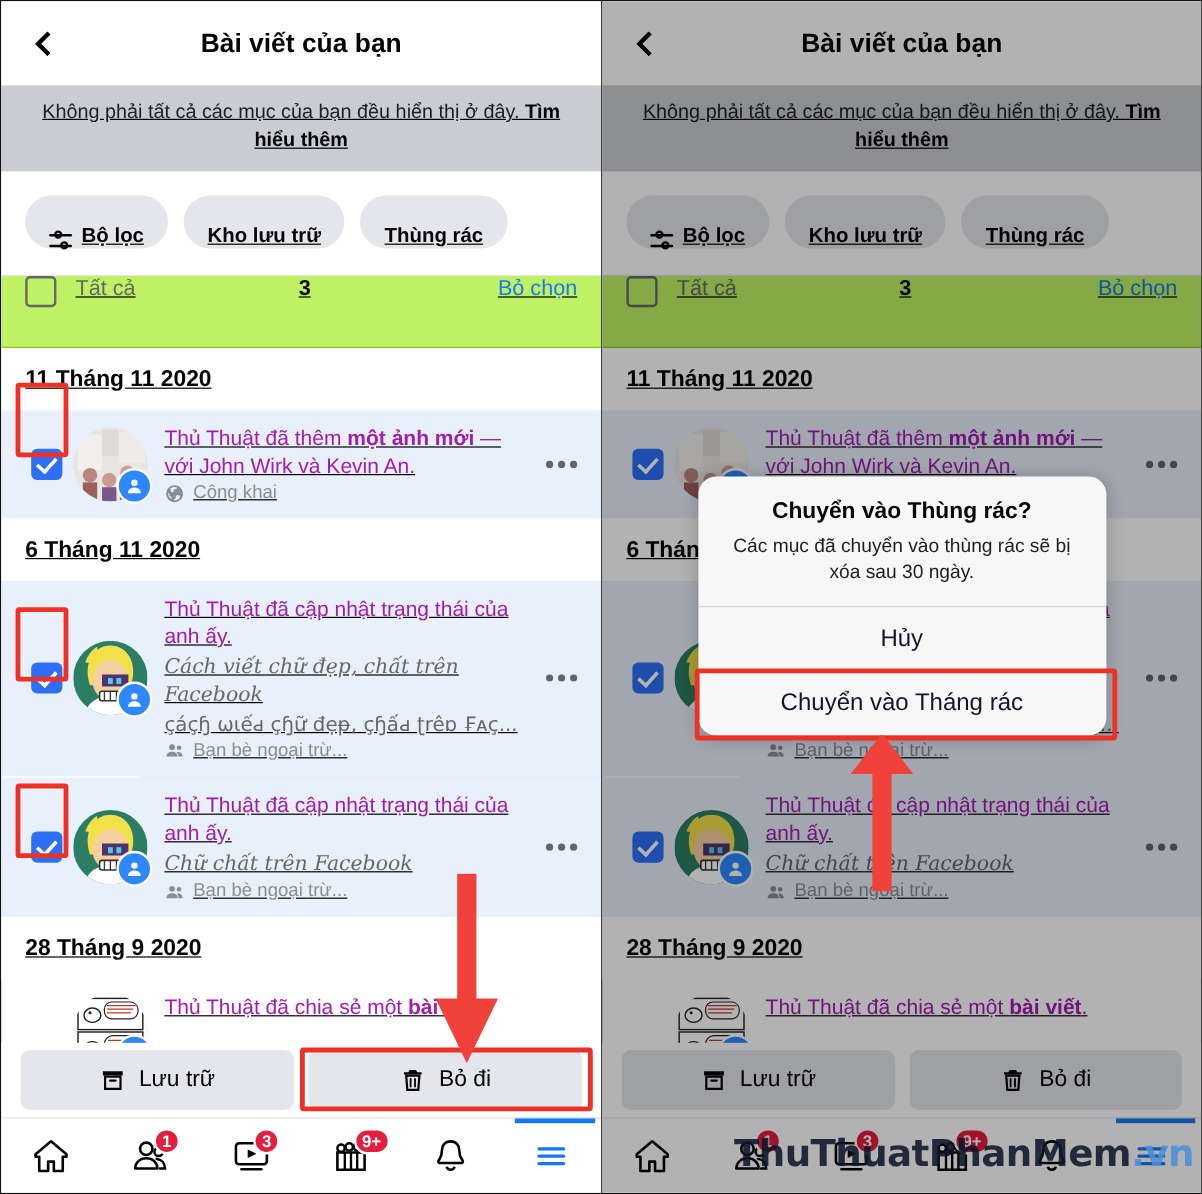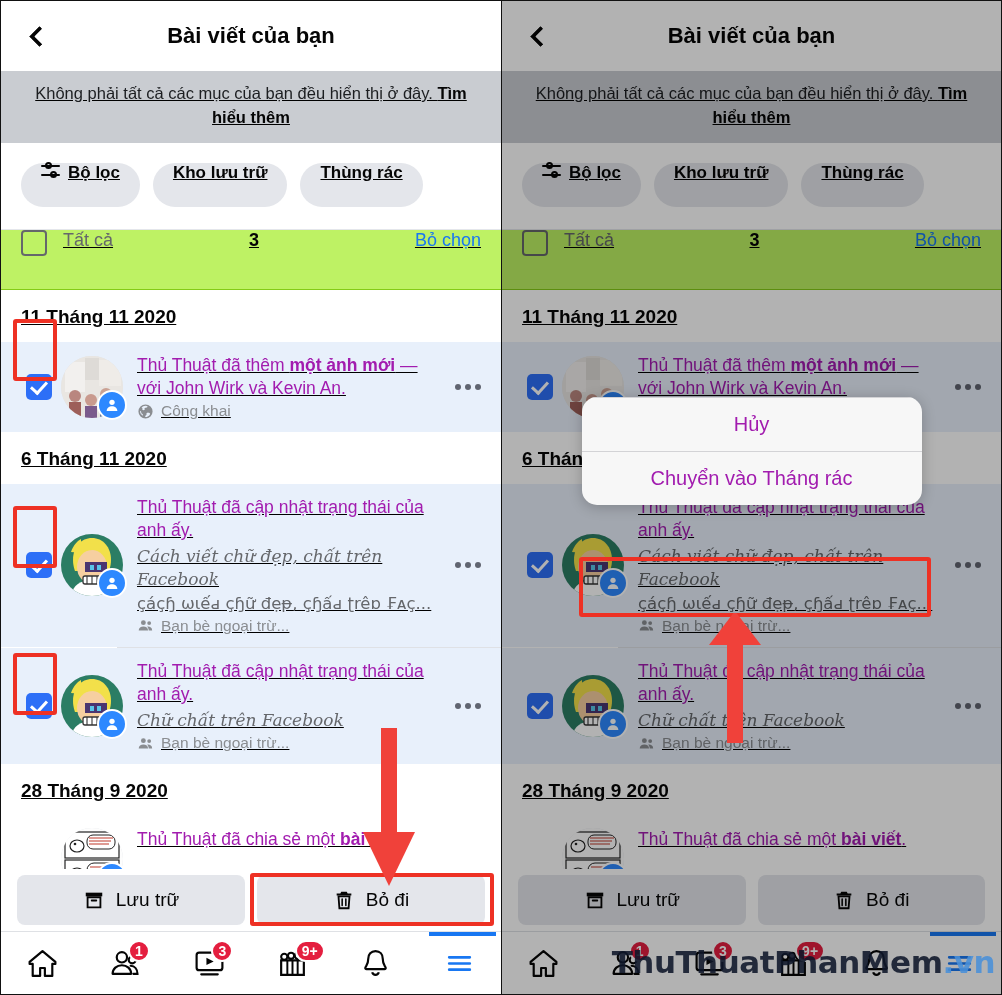--- a/index.html
+++ b/index.html
@@ -47,21 +47,21 @@
   }
   .info-banner b { font-weight: bold; color: #050505; }
 
   
   .chips-row {
     display: flex; gap: 13px; padding: 20px 20px 22px;
     background: #fff; border-bottom: 1px solid #e4e6eb;
   }
   .chip {
     background: #e4e6eb; border-radius: 22px; height: 44px;
-    display: flex; align-items: flex-start; gap: 8px; padding: 0 20px;
+    display: flex; align-items: flex-end; gap: 8px; padding: 0 20px;
     font-size: 17px; font-weight: bold; color: #050505; white-space: nowrap;
   }
   .filter-ico { width: 19px; height: 14px; position: relative; flex: none; }
   .filter-ico i {
     position: absolute; background: #050505; height: 2px; border-radius: 1px;
   }
   .filter-ico i.l1 { top: 2px; left: 0; width: 19px; }
   .filter-ico i.l2 { top: 11px; left: 0; width: 19px; }
   .filter-ico i.d1 { top: -1px; left: 4px; width: 7px; height: 7px;
      border-radius: 50%; background: transparent; border: 2px solid #050505; }
@@ -185,21 +185,21 @@
     top: 396px; width: 340px; background: #f7f7f7; border-radius: 15px;
     overflow: hidden; text-align: center;
     box-shadow: 0 2px 14px rgba(0,0,0,.22);
   }
   .dlg-head { padding: 19px 22px 17px; }
   .dlg-title { font-size: 19px; font-weight: bold; color: #050505; }
   .dlg-msg { font-size: 16px; color: #1c1e21; margin-top: 7px; line-height: 1.35; }
   .dlg-btn {
     border-top: 1px solid #d3d3d6; height: 54px; display: flex;
     align-items: center; justify-content: center;
-    font-size: 20px; color: #a21caf;
+    font-size: 20px; color: #0f172a;
   }
   .dlg-btn.strong { font-size: 20px; }
 
   .watermark {
     position: absolute; z-index: 50; bottom: 14px; right: 6px;
     font-size: 31px; font-weight: bold; letter-spacing: -0.5px;
     font-family: "DejaVu Sans", sans-serif; opacity: .88;
     pointer-events: none; white-space: nowrap;
   }
   .wm-r { color: #0f172a; } .wm-b { color: #4a90d9; }
@@ -782,20 +782,24 @@
       <div class="nav-item menu">
         <svg>
               <use href="#ico-menu"></use>
             </svg>
       </div>
     </div>
 
     <div class="dim"></div>
 
     <div class="dialog">
+      <div class="dlg-head">
+        <div class="dlg-title">Chuyển vào Thùng rác?</div>
+        <div class="dlg-msg">Các mục đã chuyển vào thùng rác sẽ bị xóa sau 30 ngày.</div>
+      </div>
       <div class="dlg-btn">Hủy</div>
       <div class="dlg-btn strong">Chuyển vào Tháng rác</div>
     </div>
 
     <div class="red-box" style="left:578px; top:556px; width:352px; height:60px; left:77px;"></div>
 
     <svg class="red-arrow" style="left:203px; top:612px;" width="60" height="130" viewBox="0 0 60 130">
       <rect x="22" y="26" width="16" height="104" fill="#f0413a"></rect>
       <path d="M4 32 L30 -2 L56 32 Z" fill="#f0413a"></path>
     </svg>

